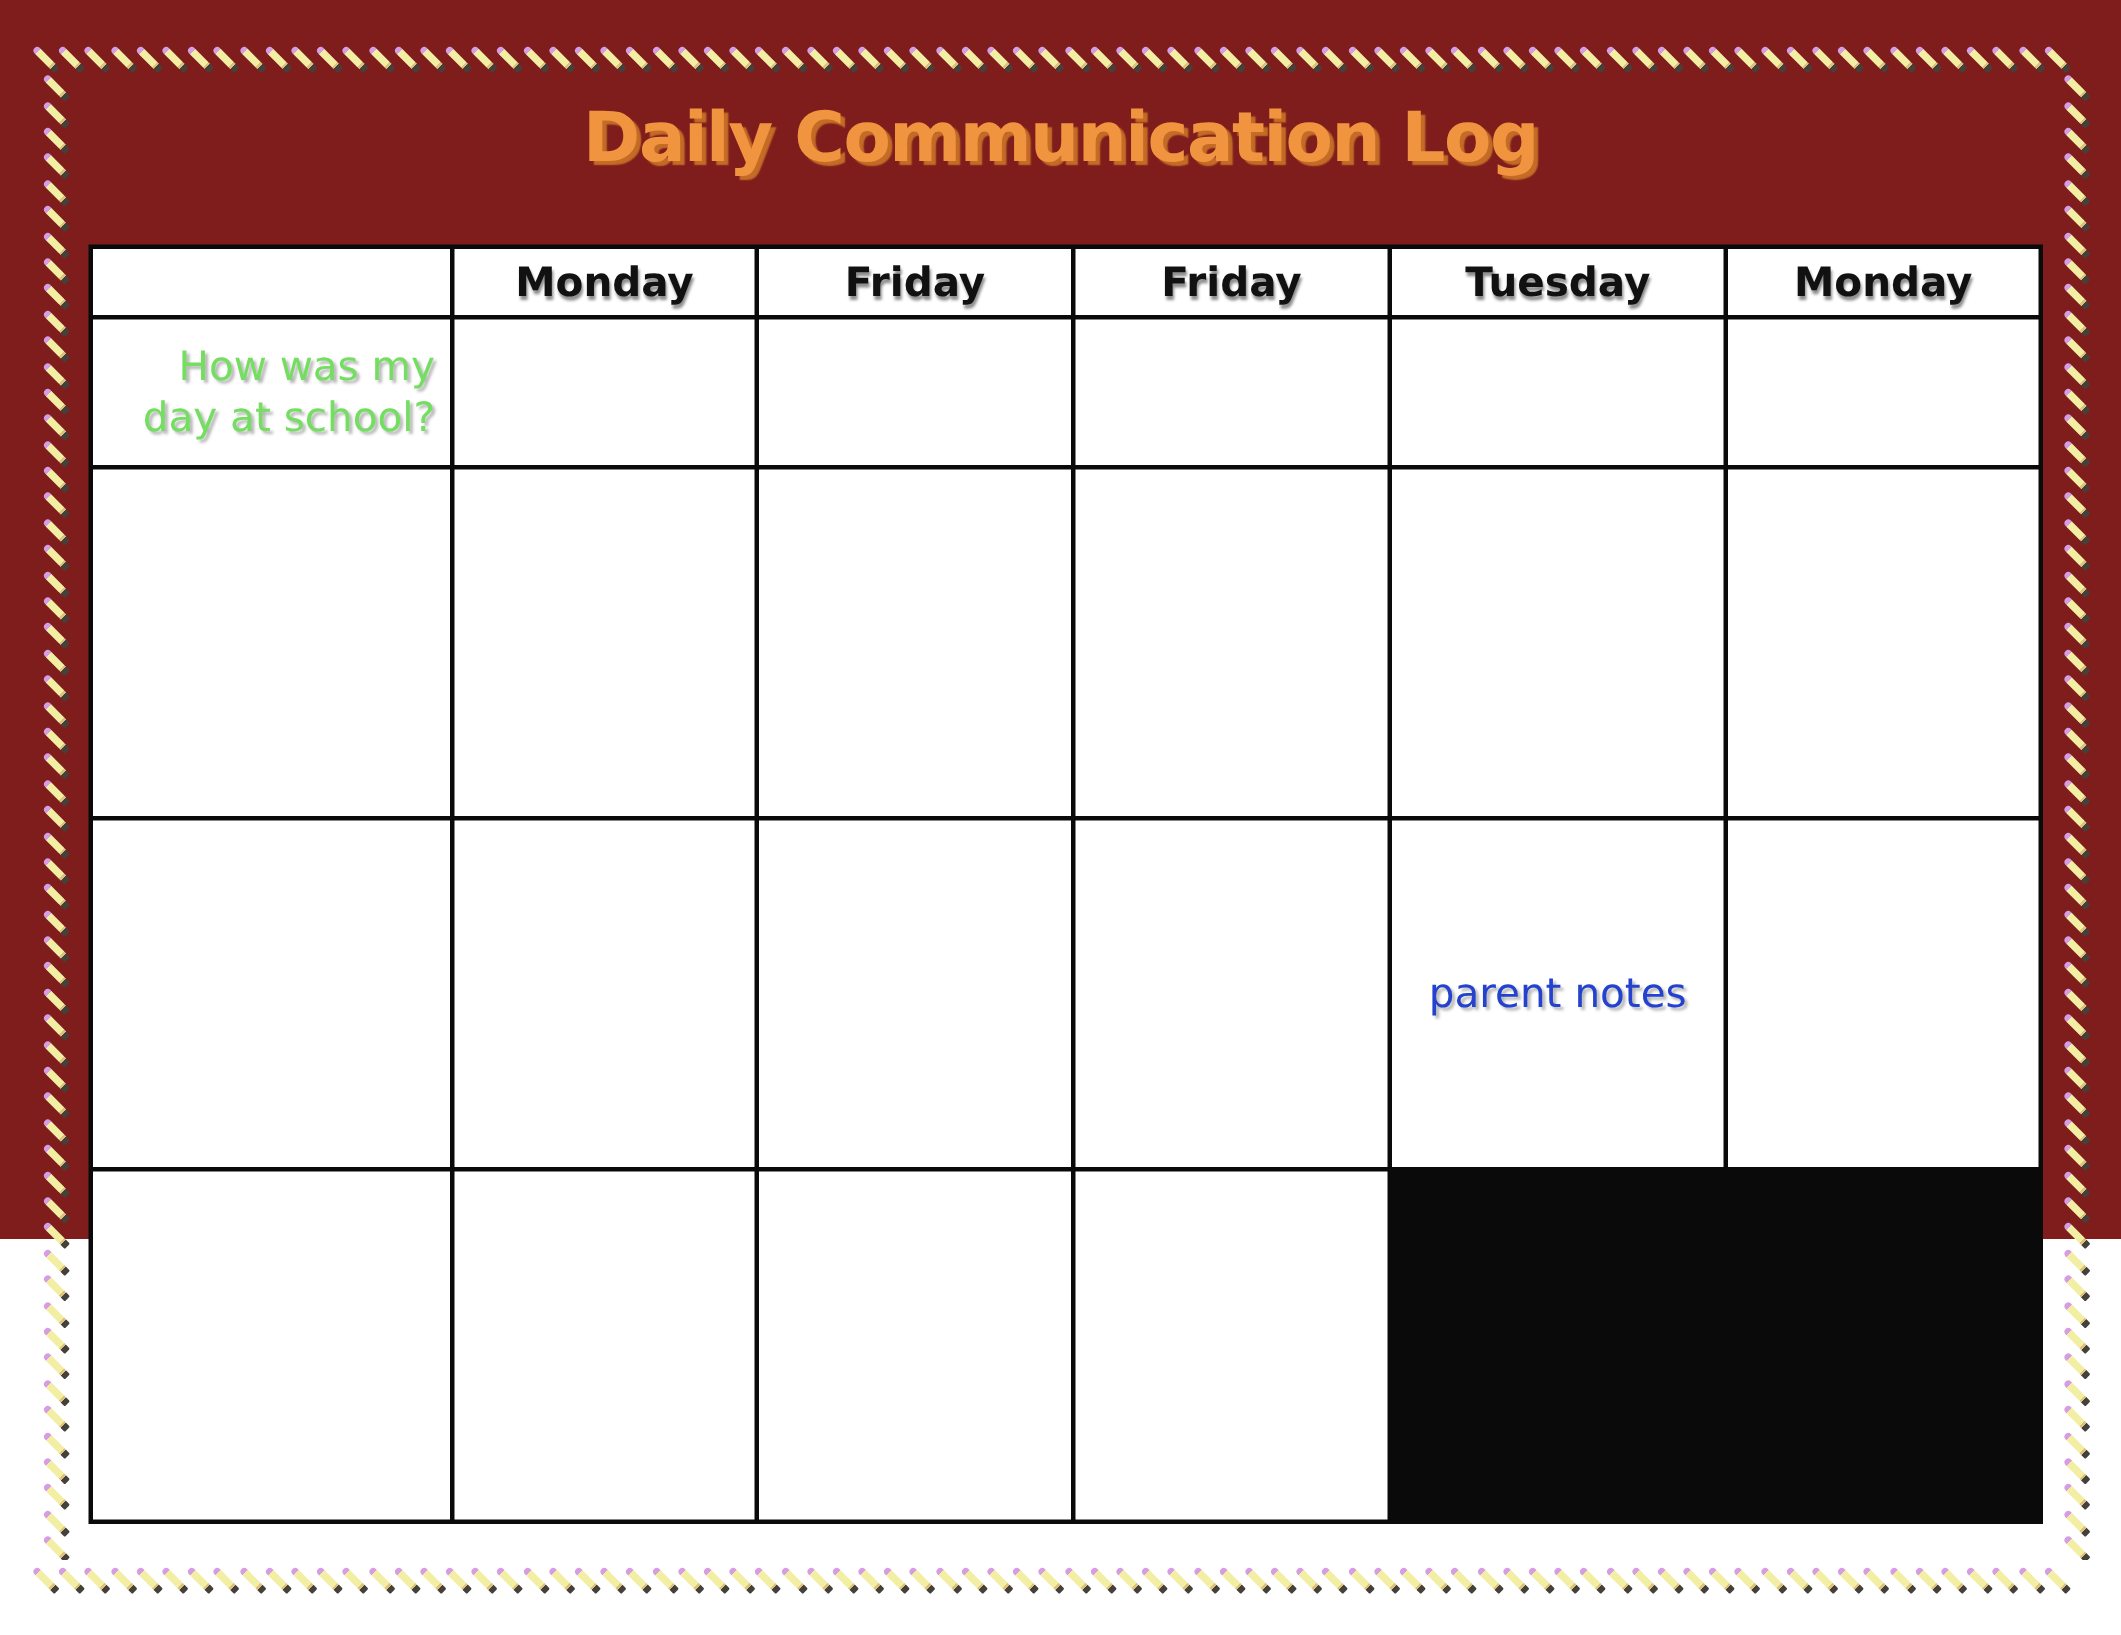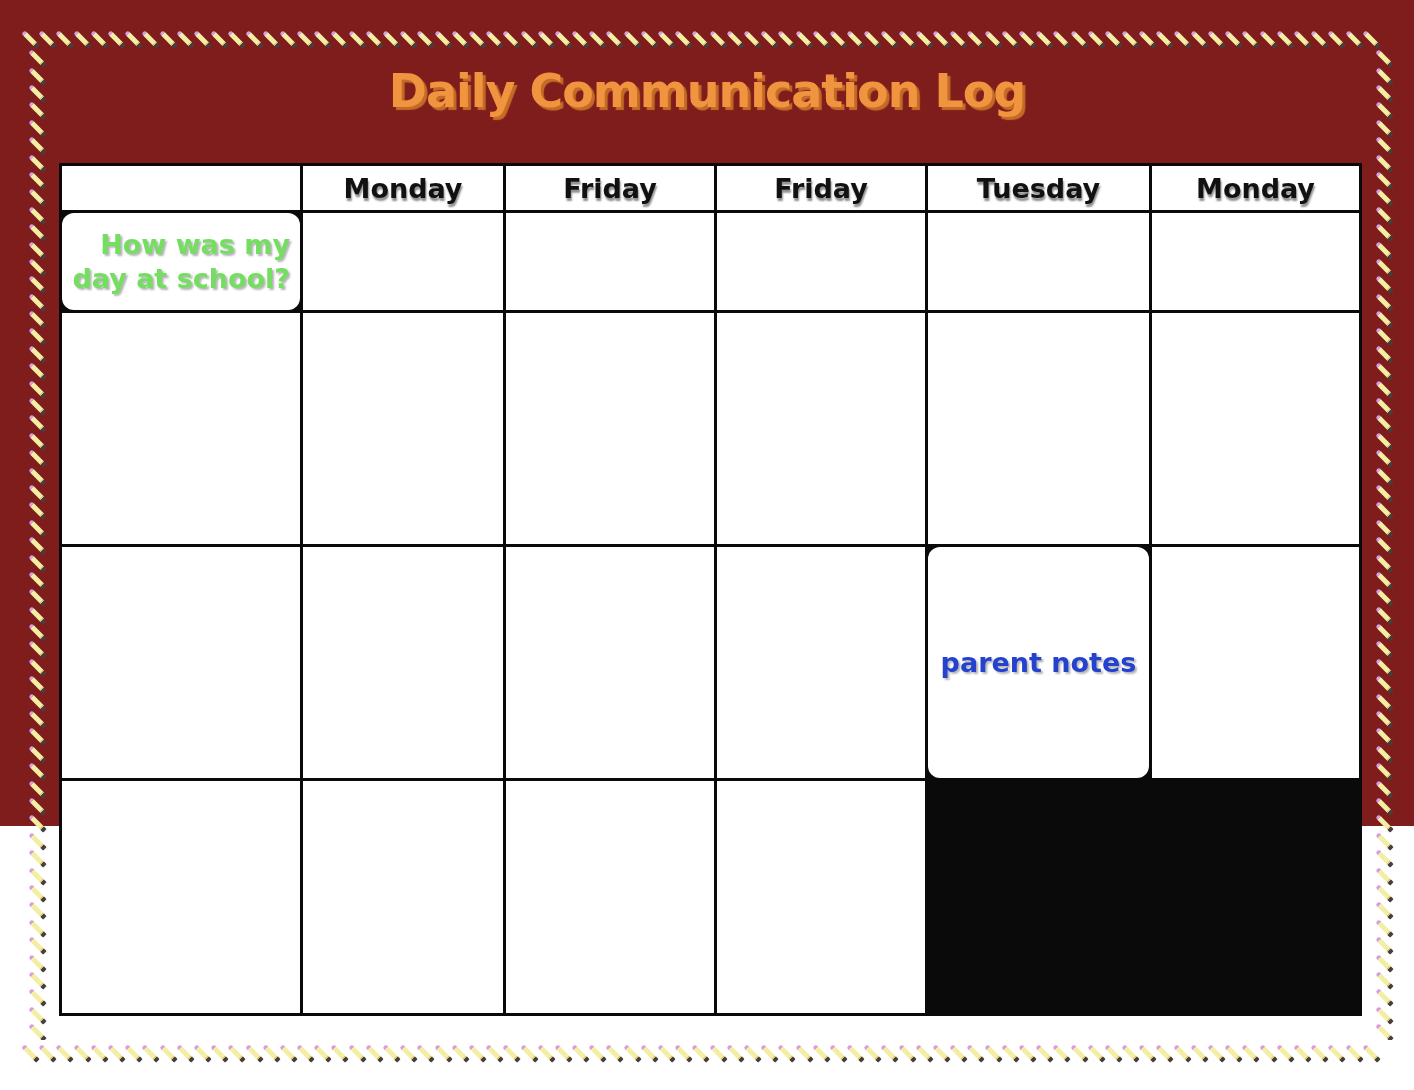--- a/index.html
+++ b/index.html
@@ -87,25 +87,24 @@
   }
   .day-header {
     font-size: 27px;
     font-weight: 700;
     color: #111111;
     text-shadow: 1px 3px 2px rgba(0,0,0,0.45);
     letter-spacing: 0px;
   }
   .row-label {
     font-size: 27px;
-    font-weight: 700;
+    font-weight: 400;
     line-height: 1.25;
     padding: 0 10px;
     text-shadow: 2px 2px 2px rgba(90,90,90,0.45);
-    border-radius: 12px;
   }
 </style>
 </head>
 <body>
 
 <div class="page">
 
   <div class="pencil-strip horiz strip-top">
       <div class="pencil-slot">
         <div class="pencil"></div>

